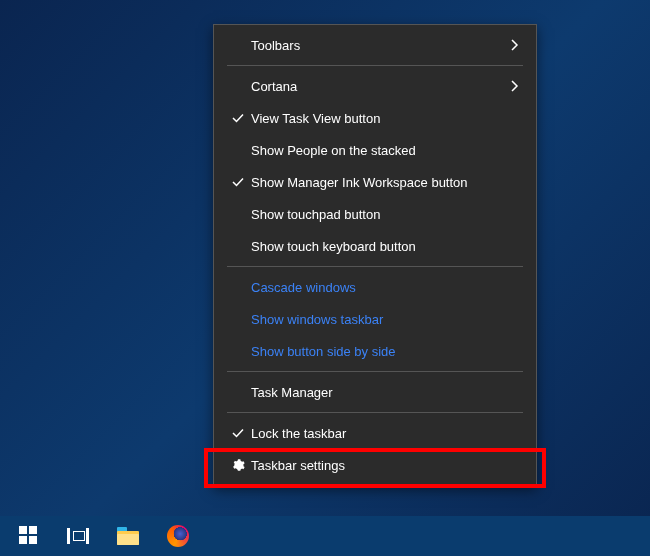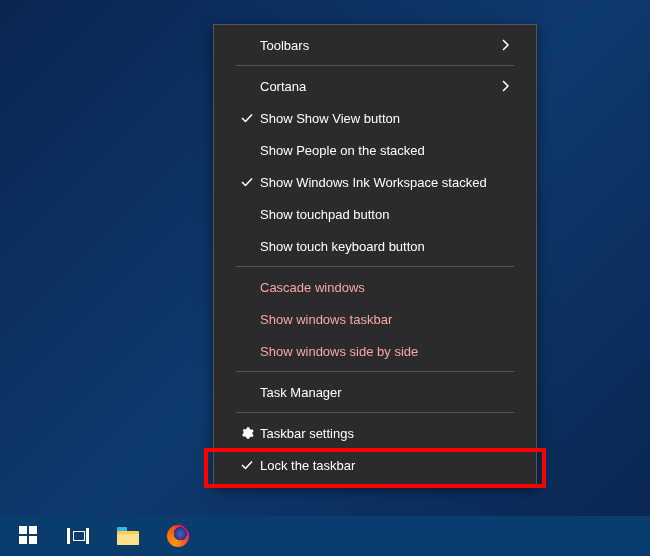--- a/index.html
+++ b/index.html
@@ -12,33 +12,33 @@
       overflow: hidden;
       position: relative;
     }
     .context-menu {
       position: absolute;
       left: 213px;
       top: 24px;
       width: 324px;
       background: #2b2b2b;
       border: 1px solid #555;
-      padding: 4px 10px;
+      padding: 4px 1px;
       box-shadow: 0 4px 12px rgba(0,0,0,0.5);
     }
     .menu-item {
       display: flex;
       align-items: center;
       padding: 0 16px 0 10px;
       height: 32px;
       color: #fff;
       cursor: default;
       position: relative;
     }
-    .menu-item.disabled { color: #fca5a5; justify-content: center; }
+    .menu-item.disabled { color: #3b82f6; justify-content: center; }
     .menu-item .icon-slot {
       width: 26px;
       display: flex;
       align-items: center;
       justify-content: center;
       flex-shrink: 0;
     }
     .menu-item .label {
       flex: 1;
       white-space: nowrap;
@@ -148,76 +148,76 @@
           <path d="M3 1 L8 6 L3 11" stroke="#fff" stroke-width="1.5" fill="none"></path>
         </svg>
       </span>
     </div>
     <div class="menu-item">
       <span class="icon-slot">
         <svg width="14" height="14" viewBox="0 0 14 14">
           <path d="M2 7 L5.5 10.5 L12 3.5" stroke="#fff" stroke-width="1.5" fill="none"></path>
         </svg>
       </span>
-      <span class="label">Show Show View button</span>
+      <span class="label">View Task View button</span>
     </div>
     <div class="menu-item">
       <span class="icon-slot"></span>
       <span class="label">Show People on the stacked</span>
     </div>
     <div class="menu-item">
       <span class="icon-slot">
         <svg width="14" height="14" viewBox="0 0 14 14">
           <path d="M2 7 L5.5 10.5 L12 3.5" stroke="#fff" stroke-width="1.5" fill="none"></path>
         </svg>
       </span>
-      <span class="label">Show Windows Ink Workspace stacked</span>
+      <span class="label">Show Manager Ink Workspace button</span>
     </div>
     <div class="menu-item">
       <span class="icon-slot"></span>
       <span class="label">Show touchpad button</span>
     </div>
     <div class="menu-item">
       <span class="icon-slot"></span>
       <span class="label">Show touch keyboard button</span>
     </div>
     <div class="separator"></div>
     <div class="menu-item disabled">
       <span class="icon-slot"></span>
       <span class="label">Cascade windows</span>
     </div>
     <div class="menu-item disabled">
       <span class="icon-slot"></span>
       <span class="label">Show windows taskbar</span>
     </div>
     <div class="menu-item disabled">
       <span class="icon-slot"></span>
-      <span class="label">Show windows side by side</span>
+      <span class="label">Show button side by side</span>
     </div>
     <div class="separator"></div>
     <div class="menu-item">
       <span class="icon-slot"></span>
       <span class="label">Task Manager</span>
     </div>
     <div class="separator"></div>
+    <div class="menu-item">
+      <span class="icon-slot">
+        <svg width="14" height="14" viewBox="0 0 14 14">
+          <path d="M2 7 L5.5 10.5 L12 3.5" stroke="#fff" stroke-width="1.5" fill="none"></path>
+        </svg>
+      </span>
+      <span class="label">Lock the taskbar</span>
+    </div>
     <div class="menu-item">
       <span class="icon-slot">
         <svg width="14" height="14" viewBox="0 0 24 24">
           <path fill="#fff" d="M12 8a4 4 0 100 8 4 4 0 000-8zm9.4 4a7.8 7.8 0 00-.1-1.3l2.1-1.6-2-3.5-2.5 1a7.6 7.6 0 00-2.2-1.3L16 2h-4l-.7 2.6a7.6 7.6 0 00-2.2 1.3l-2.5-1-2 3.5 2.1 1.6A7.8 7.8 0 005.6 12c0 .4 0 .9.1 1.3l-2.1 1.6 2 3.5 2.5-1c.7.5 1.4 1 2.2 1.3L12 22h4l.7-2.6c.8-.3 1.5-.8 2.2-1.3l2.5 1 2-3.5-2.1-1.6c.1-.4.1-.9.1-1.3z"></path>
         </svg>
       </span>
       <span class="label">Taskbar settings</span>
-    </div>
-    <div class="menu-item">
-      <span class="icon-slot">
-        <svg width="14" height="14" viewBox="0 0 14 14">
-          <path d="M2 7 L5.5 10.5 L12 3.5" stroke="#fff" stroke-width="1.5" fill="none"></path>
-        </svg>
-      </span>
-      <span class="label">Lock the taskbar</span>
     </div>
   </div>
 
 <div class="highlight-box" id="hl" style="left: 204px; top: 448px; width: 342px; height: 40px;"></div>
 
 <div class="taskbar" id="tb">
     <div class="taskbar-btn">
       <span><svg width="18" height="18" viewBox="0 0 18 18">
           <rect x="0" y="0" width="8" height="8" fill="#fff"></rect>
           <rect x="10" y="0" width="8" height="8" fill="#fff"></rect>

